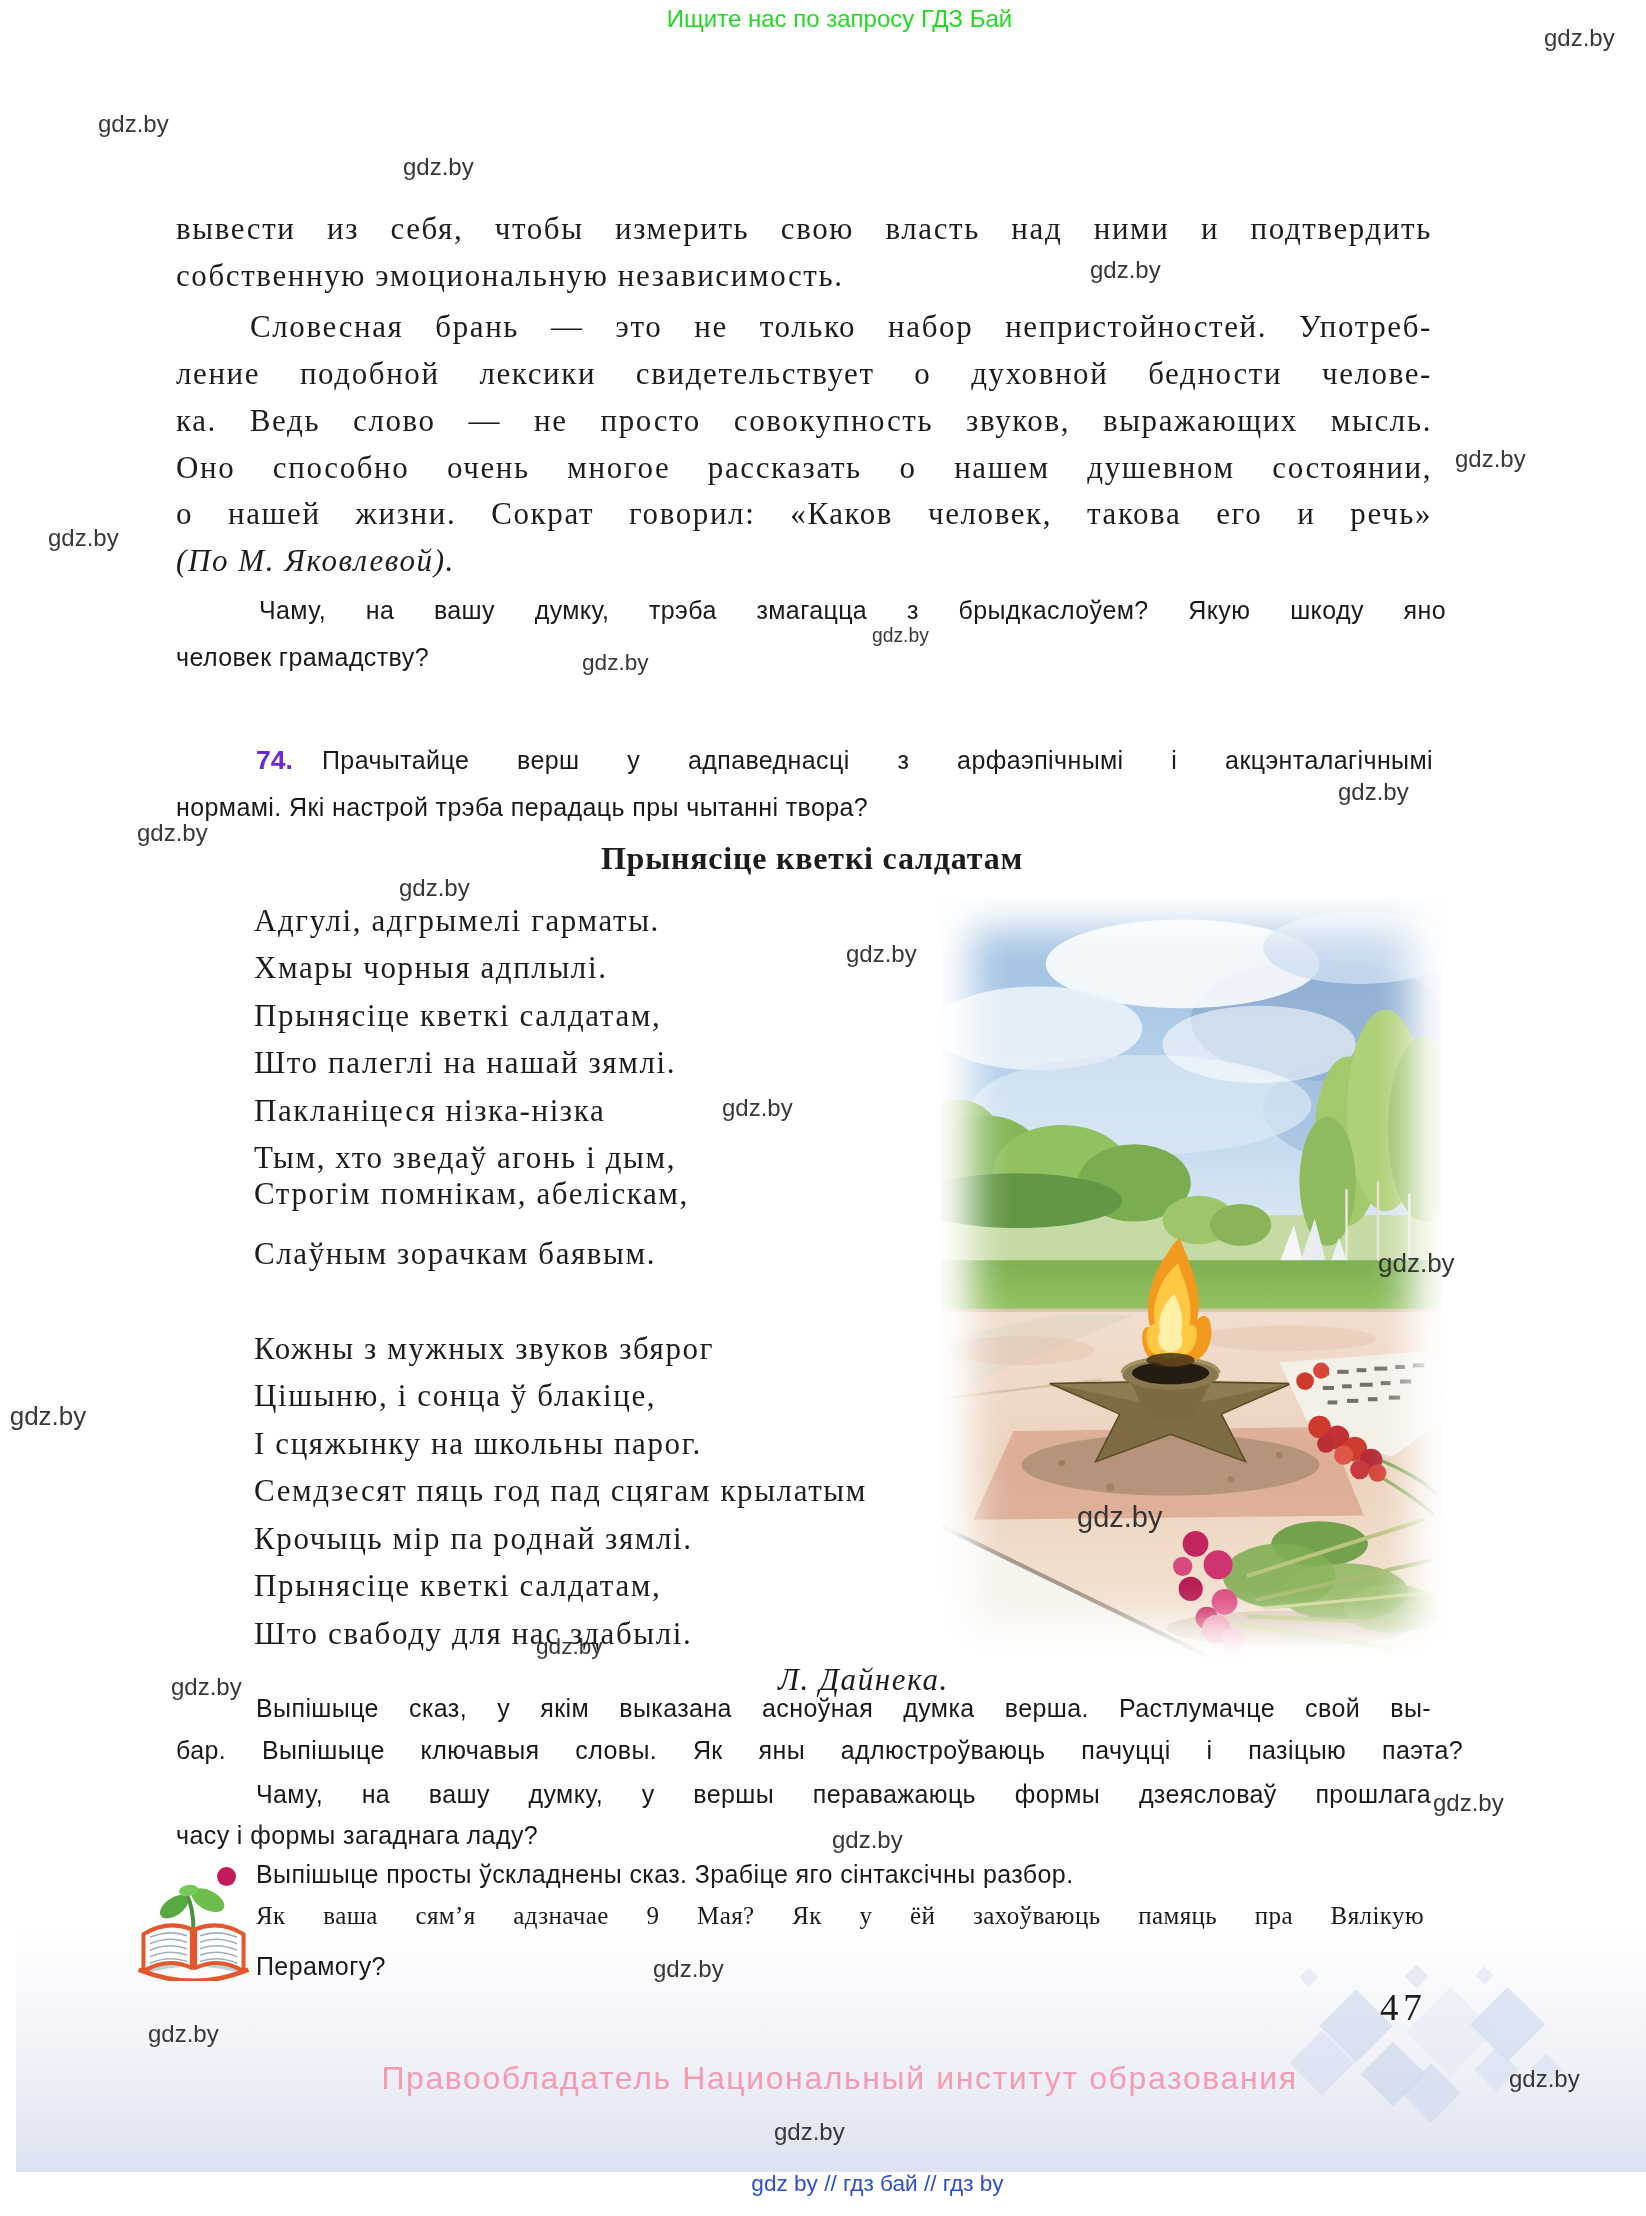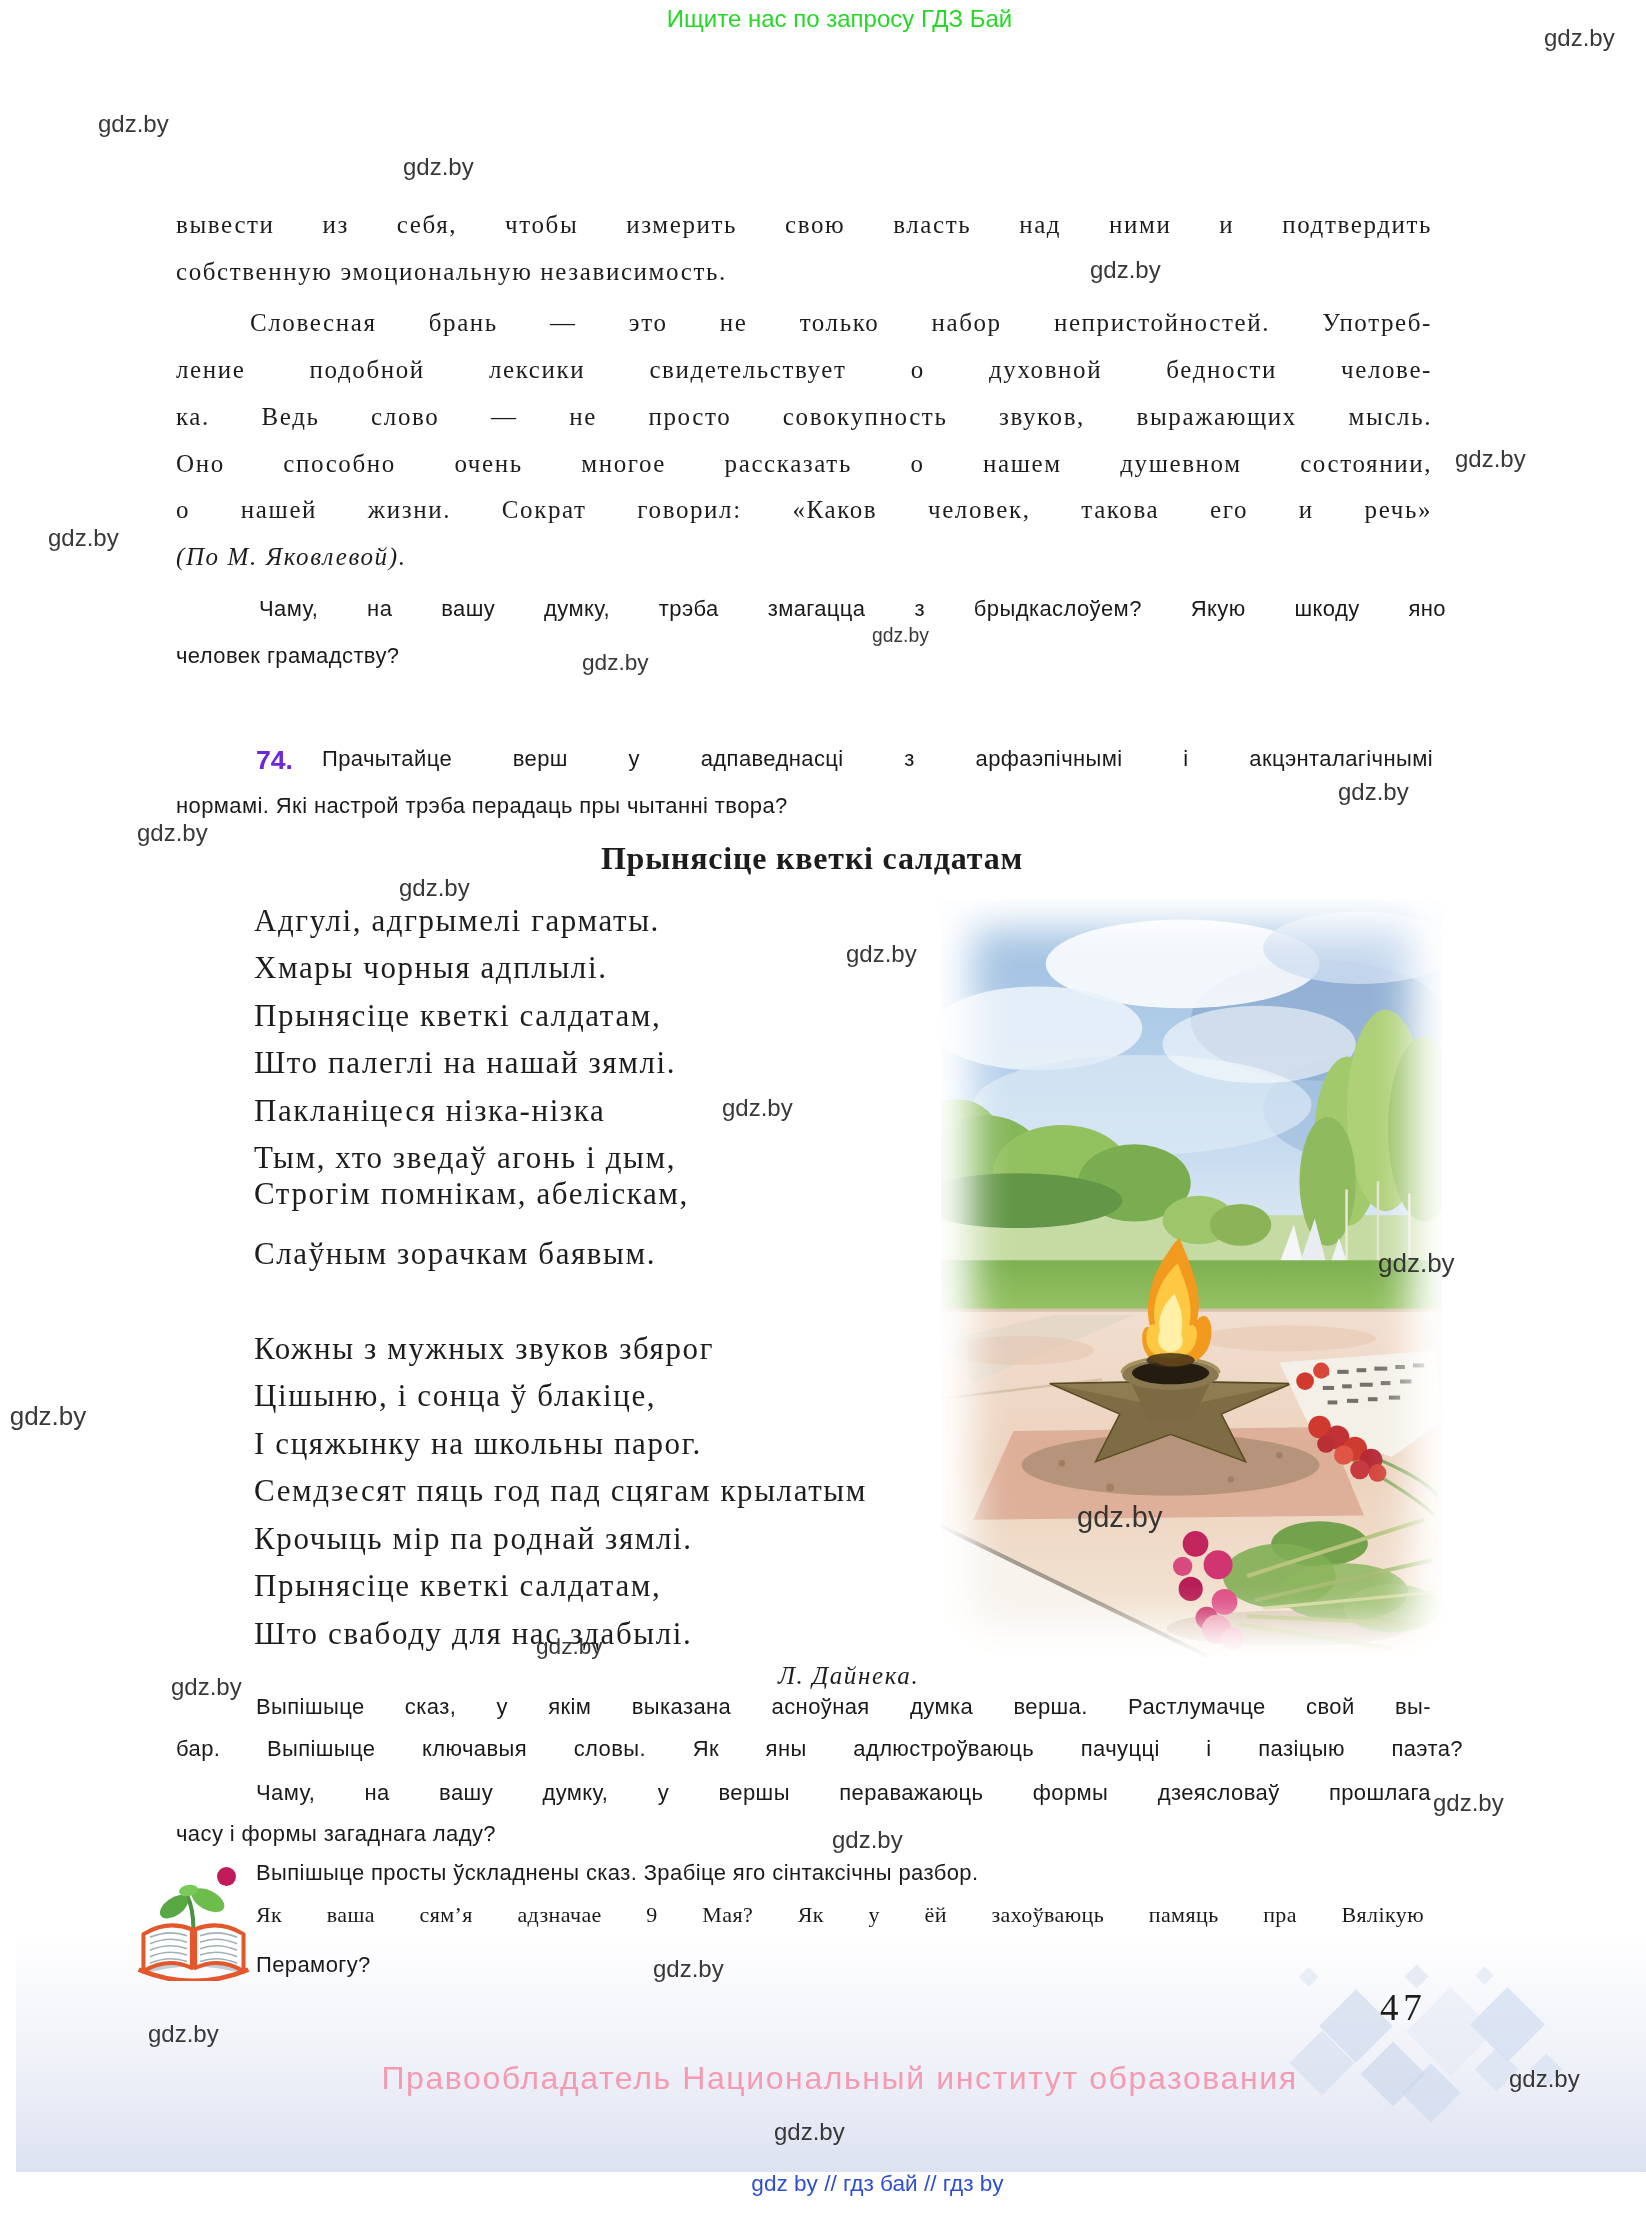--- a/index.html
+++ b/index.html
@@ -1,20 +1,20 @@
 <!DOCTYPE html>
 <html style="font-size:13px"><head>
 <meta charset="utf-8">
 <style>
   html,body{margin:0;padding:0;background:#ffffff;}
   #page{position:relative;width:1647px;height:2216px;background:#ffffff;overflow:hidden;
         font-family:"Liberation Serif",serif;color:#1d1d1d;}
   .abs{position:absolute;margin-left:16px;}
-  .serif{font-family:"Liberation Serif",serif;font-size:25px;letter-spacing:1.6px;color:#1d1d1d;white-space:nowrap;z-index:3;}
-  .sans{font-family:"Liberation Sans",sans-serif;font-size:22px;letter-spacing:0.4px;color:#1a1a1a;white-space:nowrap;z-index:3;}
+  .serif{font-family:"Liberation Serif",serif;font-size:31px;letter-spacing:1.6px;color:#1d1d1d;white-space:nowrap;z-index:3;}
+  .sans{font-family:"Liberation Sans",sans-serif;font-size:25px;letter-spacing:0.4px;color:#1a1a1a;white-space:nowrap;z-index:3;}
   .jl{white-space:normal;text-align:justify;text-align-last:justify;}
   .ital{font-style:italic;}
   .poem-line{font-family:"Liberation Serif",serif;font-size:31px;letter-spacing:1.6px;white-space:nowrap;z-index:3;}
   .wm{position:absolute;font-family:"Liberation Sans",sans-serif;color:#2a2a2a;opacity:.93;white-space:nowrap;z-index:6;}
   .title{font-weight:bold;font-size:32px;letter-spacing:0.8px;text-align:center;}
   .exnum{font-family:"Liberation Sans",sans-serif;font-weight:bold;font-size:26.6px;}
   .diamond{position:absolute;z-index:2;}
   .banner{width:100%;text-align:center;top:4.8px;left:0;font-family:"Liberation Sans",sans-serif;font-size:24px;z-index:5;}
   .vignette{position:absolute;inset:0;box-shadow:inset 0 0 39px 31px #ffffff;z-index:3;pointer-events:none;}
 </style>

